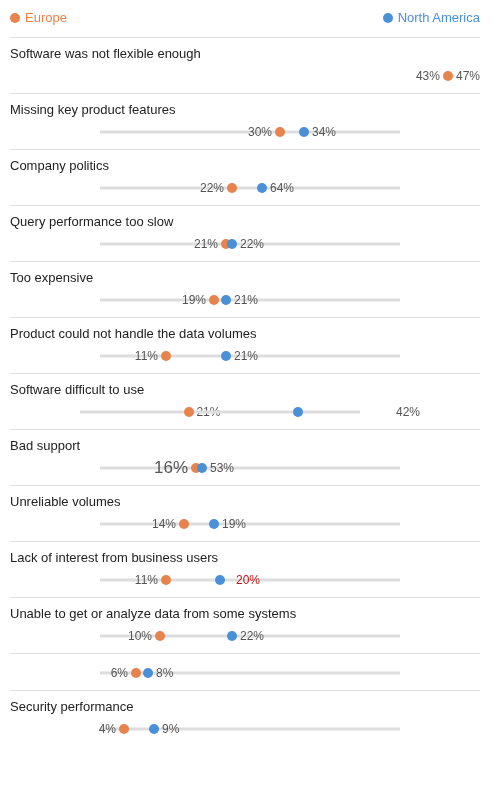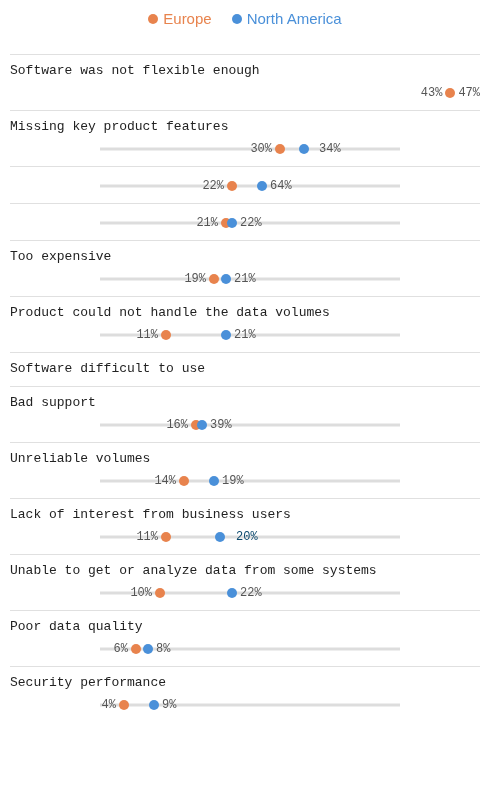--- a/index.html
+++ b/index.html
@@ -9,40 +9,39 @@
       background: #fff;
       width: 500px;
       min-height: 792px;
       color: #333;
     }
     .chart-container {
       padding: 10px 20px 20px 10px;
     }
     .legend {
       display: flex;
-      justify-content: center;
+      justify-content: space-between;
       gap: 20px;
-      margin-bottom: 27px;
-      font-size: 15px;
+      margin-bottom: 12px;
+      font-size: 13px;
     }
     .legend-item {
       display: flex;
       align-items: center;
       gap: 5px;
     }
     .legend-dot {
       width: 10px;
       height: 10px;
       border-radius: 50%;
       display: inline-block;
     }
     .row {
       border-top: 1px solid #e0e0e0;
       padding: 8px 0 6px 0;
-      font-family: Liberation Mono, monospace;
     }
     .row-label {
       font-size: 13px;
       color: #222;
       margin-bottom: 4px;
     }
   </style>
 </head>
 <body>
 
@@ -72,36 +71,38 @@
         </div>
       </div>
       <div class="row">
         <div class="row-label">Missing key product features</div>
         <div style="position: relative; height: 22px; display: flex; align-items: center; padding-left: 10px;">
           <div style="position: relative; width: 460px; height: 22px; flex-shrink: 0;">
             <div style="position: absolute; left: 80px; width: 300px; top: 50%; transform: translateY(-50%); height: 3px; background: rgb(221, 221, 221);"></div>
             <span style="position: absolute; font-size: 12px; color: rgb(85, 85, 85); right: 208px; top: 50%; transform: translateY(-50%);">30%</span>
             <span style="position: absolute; width: 10px; height: 10px; border-radius: 50%; background: rgb(232, 131, 77); left: 260px; top: 50%; transform: translate(-50%, -50%); z-index: 2;"></span>
             <span style="position: absolute; width: 10px; height: 10px; border-radius: 50%; background: rgb(74, 144, 217); left: 284px; top: 50%; transform: translate(-50%, -50%); z-index: 2;"></span>
-            <span style="position: absolute; font-size: 12px; color: rgb(85, 85, 85); left: 292px; top: 50%; transform: translateY(-50%); margin-left: 7px;">34%</span>
-          </div>
-        </div>
-      </div>
-      <div class="row">
+            <span style="position: absolute; font-size: 12px; color: rgb(85, 85, 85); left: 292px; top: 50%; transform: translateY(-50%);">34%</span>
+          </div>
+        </div>
+      </div>
+      <div class="row">
+        <div class="row-label">Company politics</div>
         <div style="position: relative; height: 22px; display: flex; align-items: center; padding-left: 10px;">
           <div style="position: relative; width: 460px; height: 22px; flex-shrink: 0;">
             <div style="position: absolute; left: 80px; width: 300px; top: 50%; transform: translateY(-50%); height: 3px; background: rgb(221, 221, 221);"></div>
             <span style="position: absolute; font-size: 12px; color: rgb(85, 85, 85); right: 256px; top: 50%; transform: translateY(-50%);">22%</span>
             <span style="position: absolute; width: 10px; height: 10px; border-radius: 50%; background: rgb(232, 131, 77); left: 212px; top: 50%; transform: translate(-50%, -50%); z-index: 2;"></span>
             <span style="position: absolute; width: 10px; height: 10px; border-radius: 50%; background: rgb(74, 144, 217); left: 242px; top: 50%; transform: translate(-50%, -50%); z-index: 2;"></span>
             <span style="position: absolute; font-size: 12px; color: rgb(85, 85, 85); left: 250px; top: 50%; transform: translateY(-50%);">64%</span>
           </div>
         </div>
       </div>
       <div class="row">
+        <div class="row-label">Query performance too slow</div>
         <div style="position: relative; height: 22px; display: flex; align-items: center; padding-left: 10px;">
           <div style="position: relative; width: 460px; height: 22px; flex-shrink: 0;">
             <div style="position: absolute; left: 80px; width: 300px; top: 50%; transform: translateY(-50%); height: 3px; background: rgb(221, 221, 221);"></div>
             <span style="position: absolute; font-size: 12px; color: rgb(85, 85, 85); right: 262px; top: 50%; transform: translateY(-50%);">21%</span>
             <span style="position: absolute; width: 10px; height: 10px; border-radius: 50%; background: rgb(232, 131, 77); left: 206px; top: 50%; transform: translate(-50%, -50%); z-index: 2;"></span>
             <span style="position: absolute; width: 10px; height: 10px; border-radius: 50%; background: rgb(74, 144, 217); left: 212px; top: 50%; transform: translate(-50%, -50%); z-index: 2;"></span>
             <span style="position: absolute; font-size: 12px; color: rgb(85, 85, 85); left: 220px; top: 50%; transform: translateY(-50%);">22%</span>
           </div>
         </div>
       </div>
@@ -124,30 +125,39 @@
             <div style="position: absolute; left: 80px; width: 300px; top: 50%; transform: translateY(-50%); height: 3px; background: rgb(221, 221, 221);"></div>
             <span style="position: absolute; font-size: 12px; color: rgb(85, 85, 85); right: 322px; top: 50%; transform: translateY(-50%);">11%</span>
             <span style="position: absolute; width: 10px; height: 10px; border-radius: 50%; background: rgb(232, 131, 77); left: 146px; top: 50%; transform: translate(-50%, -50%); z-index: 2;"></span>
             <span style="position: absolute; width: 10px; height: 10px; border-radius: 50%; background: rgb(74, 144, 217); left: 206px; top: 50%; transform: translate(-50%, -50%); z-index: 2;"></span>
             <span style="position: absolute; font-size: 12px; color: rgb(85, 85, 85); left: 214px; top: 50%; transform: translateY(-50%);">21%</span>
           </div>
         </div>
       </div>
       <div class="row">
         <div class="row-label">Software difficult to use</div>
+        <div style="position: relative; height: 22px; display: flex; align-items: center; padding-left: 10px;">
+          <div style="position: relative; width: 400px; height: 22px; flex-shrink: 0;">
+            <span style="position: absolute; font-size: 12px; color: rgb(85, 85, 85); right: 199.6px; top: 50%; transform: translateY(-50%);">21%</span>
+            <div style="position: absolute; left: 60px; right: 60px; top: 50%; transform: translateY(-50%); height: 3px; background: rgb(221, 221, 221);"></div>
+            <span style="position: absolute; width: 10px; height: 10px; border-radius: 50%; background: rgb(232, 131, 77); left: 169.2px; top: 50%; transform: translate(-50%, -50%);"></span>
+            <span style="position: absolute; width: 10px; height: 10px; border-radius: 50%; background: rgb(74, 144, 217); left: 278.4px; top: 50%; transform: translate(-50%, -50%);"></span>
+            <span style="position: absolute; font-size: 12px; color: rgb(85, 85, 85); right: 0px; top: 50%; transform: translateY(-50%);">42%</span>
+          </div>
+        </div>
       </div>
       <div class="row">
         <div class="row-label">Bad support</div>
         <div style="position: relative; height: 22px; display: flex; align-items: center; padding-left: 10px;">
           <div style="position: relative; width: 460px; height: 22px; flex-shrink: 0;">
             <div style="position: absolute; left: 80px; width: 300px; top: 50%; transform: translateY(-50%); height: 3px; background: rgb(221, 221, 221);"></div>
-            <span style="position: absolute; font-size: 12px; color: rgb(85, 85, 85); right: 292px; top: 50%; transform: translateY(-50%);">16%</span>
+            <span style="position: absolute; font-size: 17px; color: rgb(85, 85, 85); right: 292px; top: 50%; transform: translateY(-50%);">16%</span>
             <span style="position: absolute; width: 10px; height: 10px; border-radius: 50%; background: rgb(232, 131, 77); left: 176px; top: 50%; transform: translate(-50%, -50%); z-index: 2;"></span>
             <span style="position: absolute; width: 10px; height: 10px; border-radius: 50%; background: rgb(74, 144, 217); left: 182px; top: 50%; transform: translate(-50%, -50%); z-index: 2;"></span>
-            <span style="position: absolute; font-size: 12px; color: rgb(85, 85, 85); left: 190px; top: 50%; transform: translateY(-50%);">39%</span>
+            <span style="position: absolute; font-size: 12px; color: rgb(85, 85, 85); left: 190px; top: 50%; transform: translateY(-50%);">53%</span>
           </div>
         </div>
       </div>
       <div class="row">
         <div class="row-label">Unreliable volumes</div>
         <div style="position: relative; height: 22px; display: flex; align-items: center; padding-left: 10px;">
           <div style="position: relative; width: 460px; height: 22px; flex-shrink: 0;">
             <div style="position: absolute; left: 80px; width: 300px; top: 50%; transform: translateY(-50%); height: 3px; background: rgb(221, 221, 221);"></div>
             <span style="position: absolute; font-size: 12px; color: rgb(85, 85, 85); right: 304px; top: 50%; transform: translateY(-50%);">14%</span>
             <span style="position: absolute; width: 10px; height: 10px; border-radius: 50%; background: rgb(232, 131, 77); left: 164px; top: 50%; transform: translate(-50%, -50%); z-index: 2;"></span>
@@ -157,38 +167,37 @@
         </div>
       </div>
       <div class="row">
         <div class="row-label">Lack of interest from business users</div>
         <div style="position: relative; height: 22px; display: flex; align-items: center; padding-left: 10px;">
           <div style="position: relative; width: 460px; height: 22px; flex-shrink: 0;">
             <div style="position: absolute; left: 80px; width: 300px; top: 50%; transform: translateY(-50%); height: 3px; background: rgb(221, 221, 221);"></div>
             <span style="position: absolute; font-size: 12px; color: rgb(85, 85, 85); right: 322px; top: 50%; transform: translateY(-50%);">11%</span>
             <span style="position: absolute; width: 10px; height: 10px; border-radius: 50%; background: rgb(232, 131, 77); left: 146px; top: 50%; transform: translate(-50%, -50%); z-index: 2;"></span>
             <span style="position: absolute; width: 10px; height: 10px; border-radius: 50%; background: rgb(74, 144, 217); left: 200px; top: 50%; transform: translate(-50%, -50%); z-index: 2;"></span>
-            <span style="position: absolute; font-size: 12px; color: #0c4a6e; left: 216px; top: 50%; transform: translateY(-50%);">20%</span>
+            <span style="position: absolute; font-size: 12px; color: #b91c1c; left: 216px; top: 50%; transform: translateY(-50%);">20%</span>
           </div>
         </div>
       </div>
       <div class="row">
         <div class="row-label">Unable to get or analyze data from some systems</div>
         <div style="position: relative; height: 22px; display: flex; align-items: center; padding-left: 10px;">
           <div style="position: relative; width: 460px; height: 22px; flex-shrink: 0;">
             <div style="position: absolute; left: 80px; width: 300px; top: 50%; transform: translateY(-50%); height: 3px; background: rgb(221, 221, 221);"></div>
             <span style="position: absolute; font-size: 12px; color: rgb(85, 85, 85); right: 328px; top: 50%; transform: translateY(-50%);">10%</span>
             <span style="position: absolute; width: 10px; height: 10px; border-radius: 50%; background: rgb(232, 131, 77); left: 140px; top: 50%; transform: translate(-50%, -50%); z-index: 2;"></span>
             <span style="position: absolute; width: 10px; height: 10px; border-radius: 50%; background: rgb(74, 144, 217); left: 212px; top: 50%; transform: translate(-50%, -50%); z-index: 2;"></span>
             <span style="position: absolute; font-size: 12px; color: rgb(85, 85, 85); left: 220px; top: 50%; transform: translateY(-50%);">22%</span>
           </div>
         </div>
       </div>
       <div class="row">
-        <div class="row-label">Poor data quality</div>
         <div style="position: relative; height: 22px; display: flex; align-items: center; padding-left: 10px;">
           <div style="position: relative; width: 460px; height: 22px; flex-shrink: 0;">
             <div style="position: absolute; left: 80px; width: 300px; top: 50%; transform: translateY(-50%); height: 3px; background: rgb(221, 221, 221);"></div>
             <span style="position: absolute; font-size: 12px; color: rgb(85, 85, 85); right: 352px; top: 50%; transform: translateY(-50%);">6%</span>
             <span style="position: absolute; width: 10px; height: 10px; border-radius: 50%; background: rgb(232, 131, 77); left: 116px; top: 50%; transform: translate(-50%, -50%); z-index: 2;"></span>
             <span style="position: absolute; width: 10px; height: 10px; border-radius: 50%; background: rgb(74, 144, 217); left: 128px; top: 50%; transform: translate(-50%, -50%); z-index: 2;"></span>
             <span style="position: absolute; font-size: 12px; color: rgb(85, 85, 85); left: 136px; top: 50%; transform: translateY(-50%);">8%</span>
           </div>
         </div>
       </div>

